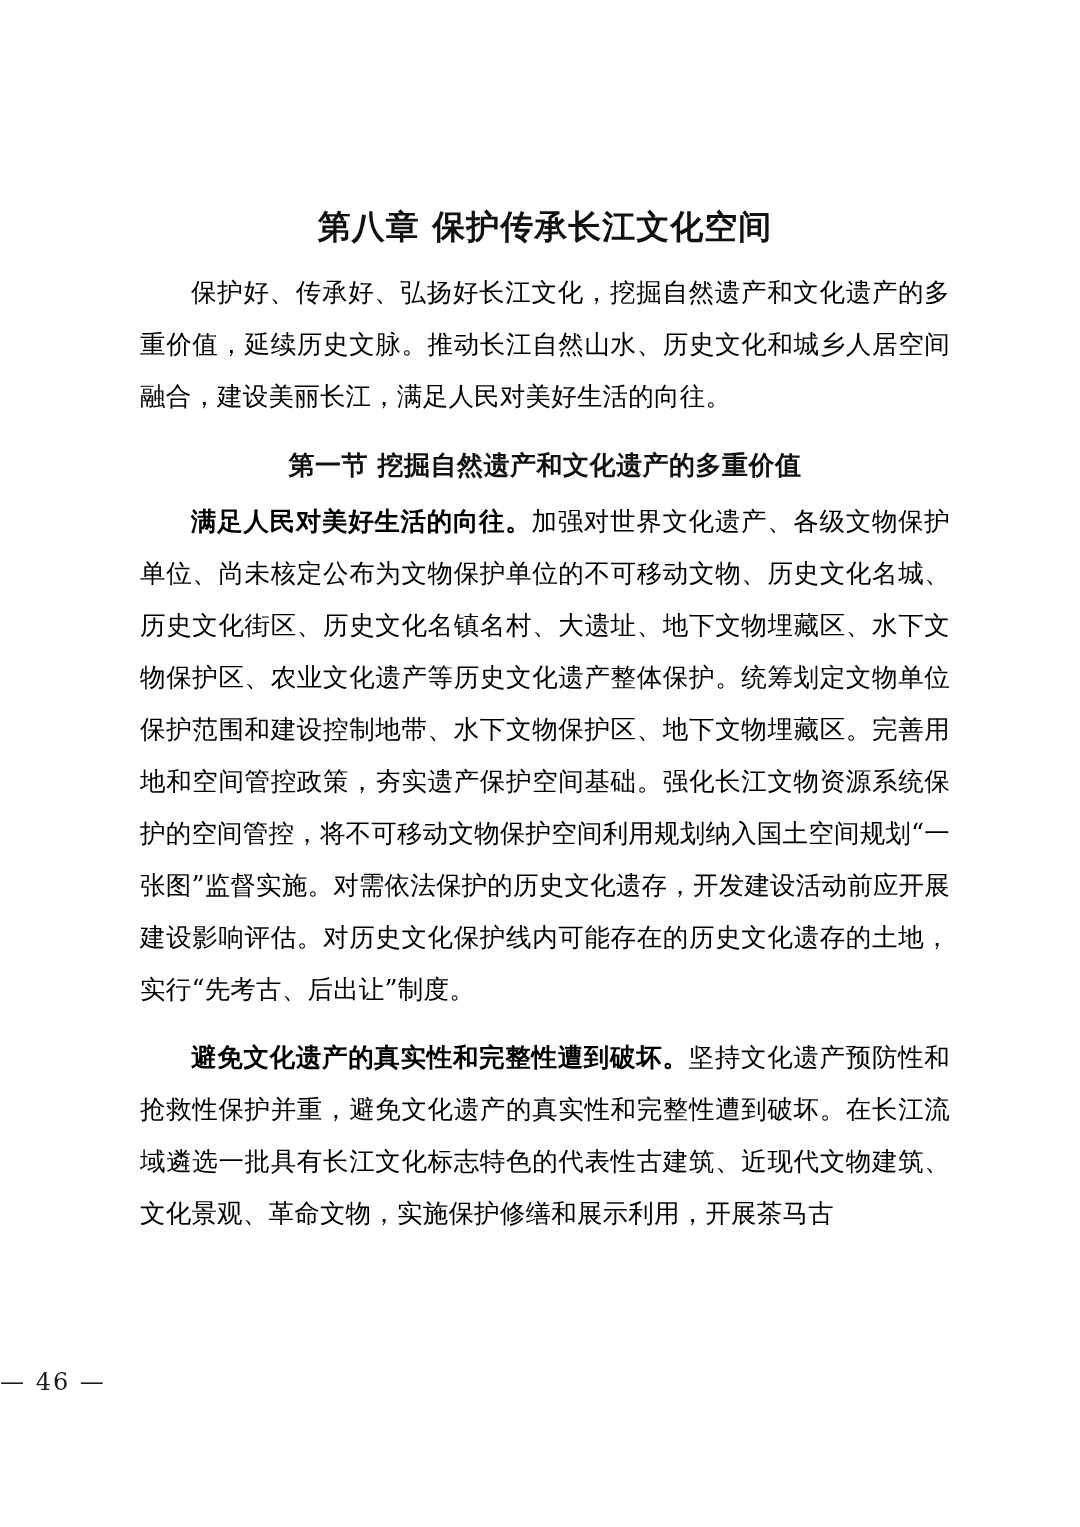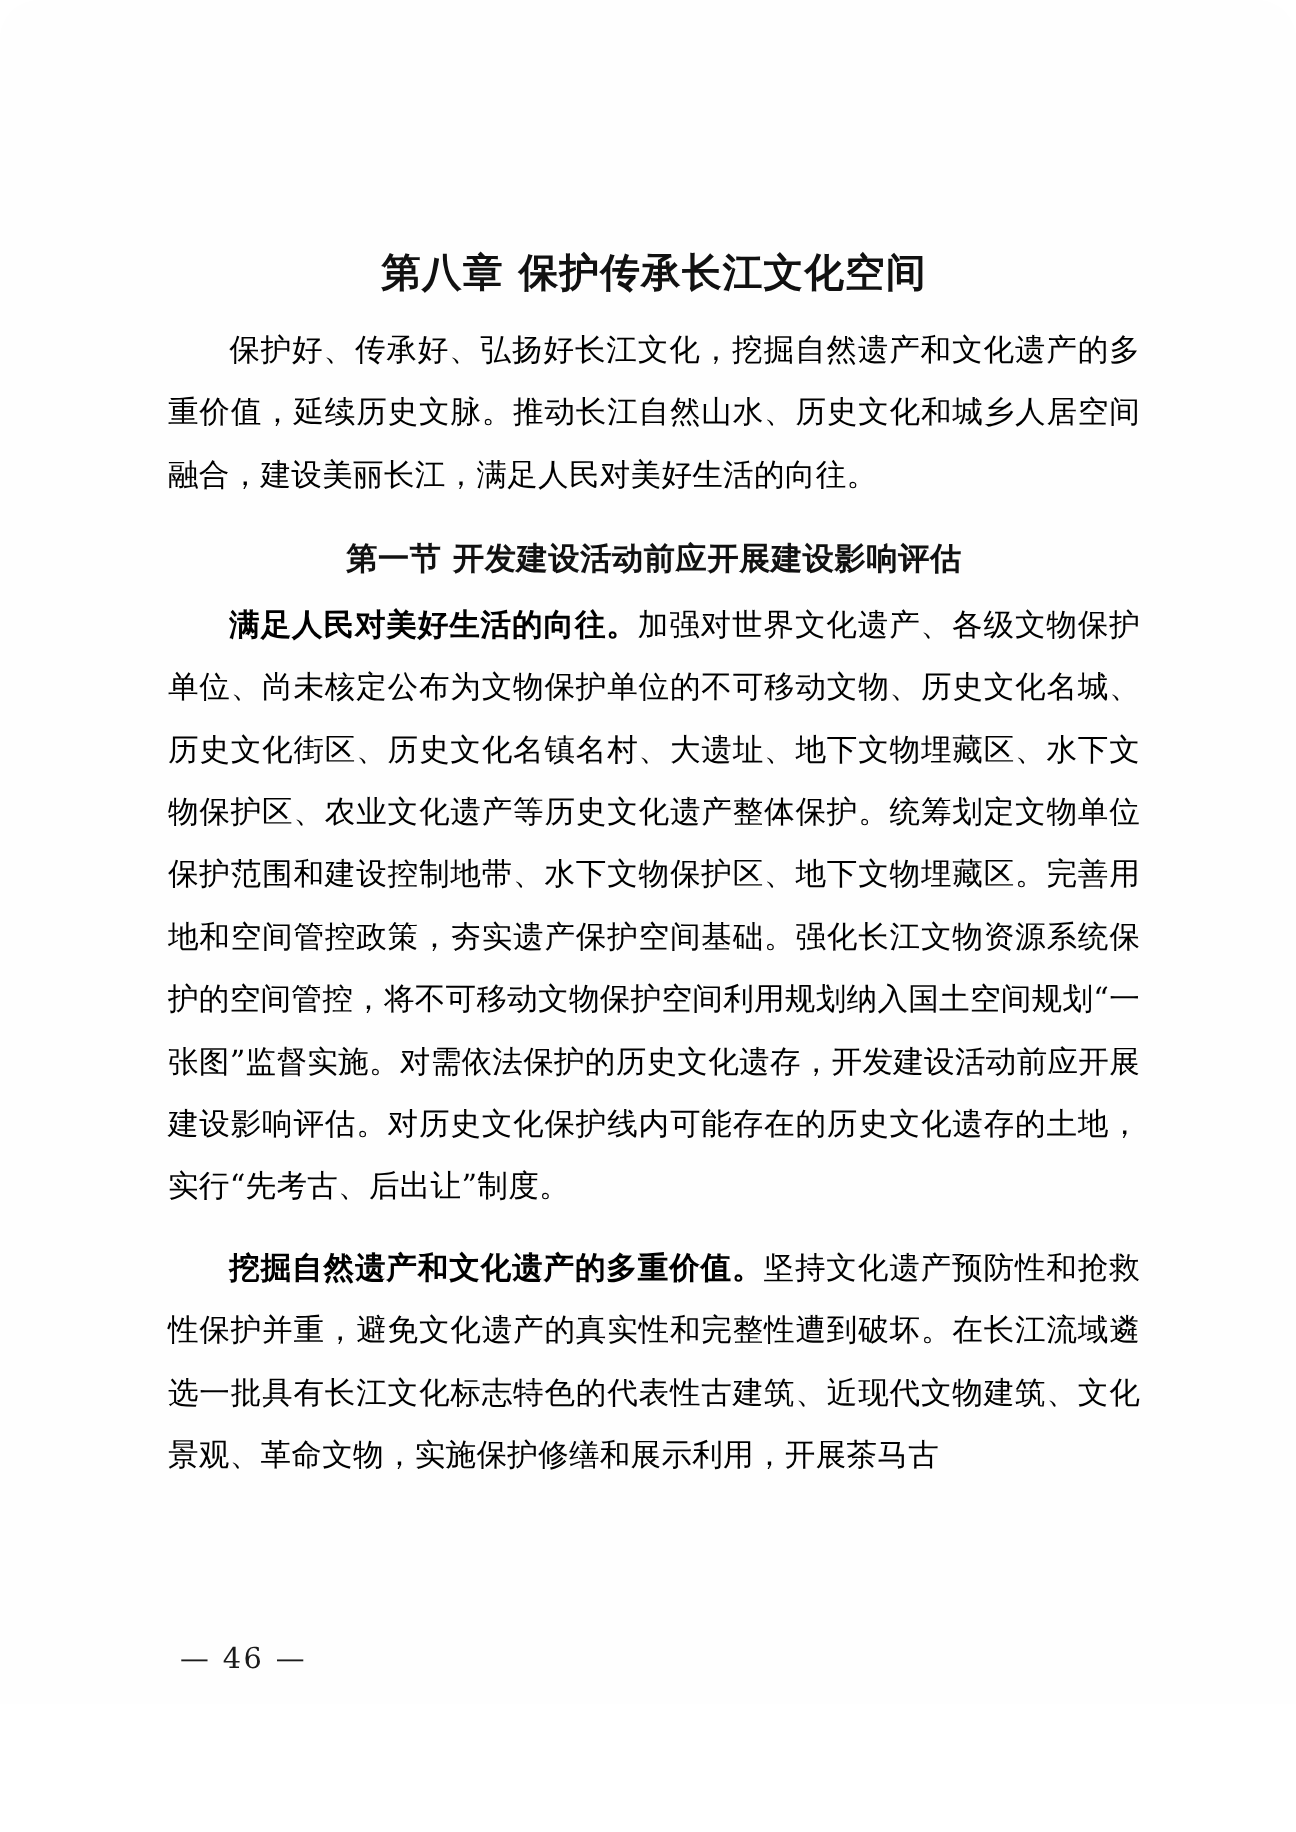--- a/index.html
+++ b/index.html
@@ -67,21 +67,20 @@
   }
   .lead {
     font-weight: bold;
   }
   .footer {
     position: absolute;
     left: 0;
     top: 1368px;
     width: 1074px;
     text-align: left;
-    padding-left: 150px;
     box-sizing: border-box;
     font-size: 24px;
     color: #1b1b1b;
     font-family: "DejaVu Serif", "Liberation Serif", serif;
   }
   .footer .pagenum {
     letter-spacing: 2px;
   }
   .bottom-fade {
     position: absolute;
@@ -97,28 +96,28 @@
 
 <div class="page">
   <div class="content">
 
     <h1 class="chapter-title">第八章 保护传承长江文化空间</h1>
 
     <p class="body-text">
       <span>保护好、传承好、弘扬好长江文化，挖掘自然遗产和文化遗产的多重价值，延续历史文脉。推动长江自然山水、历史文化和城乡人居空间融合，建设美丽长江，满足人民对美好生活的向往。</span>
     </p>
 
-    <h2 class="section-title">第一节 开发建设活动前应开展建设影响评估</h2>
+    <h2 class="section-title">第一节 挖掘自然遗产和文化遗产的多重价值</h2>
 
     <p class="body-text tight">
       <span class="lead">满足人民对美好生活的向往。</span><span>加强对世界文化遗产、各级文物保护单位、尚未核定公布为文物保护单位的不可移动文物、历史文化名城、历史文化街区、历史文化名镇名村、大遗址、地下文物埋藏区、水下文物保护区、农业文化遗产等历史文化遗产整体保护。统筹划定文物单位保护范围和建设控制地带、水下文物保护区、地下文物埋藏区。完善用地和空间管控政策，夯实遗产保护空间基础。强化长江文物资源系统保护的空间管控，将不可移动文物保护空间利用规划纳入国土空间规划“一张图”监督实施。对需依法保护的历史文化遗存，开发建设活动前应开展建设影响评估。对历史文化保护线内可能存在的历史文化遗存的土地，实行“先考古、后出让”制度。</span>
     </p>
 
     <p class="body-text">
-      <span class="lead">挖掘自然遗产和文化遗产的多重价值。</span><span>坚持文化遗产预防性和抢救性保护并重，避免文化遗产的真实性和完整性遭到破坏。在长江流域遴选一批具有长江文化标志特色的代表性古建筑、近现代文物建筑、文化景观、革命文物，实施保护修缮和展示利用，开展茶马古</span>
+      <span class="lead">避免文化遗产的真实性和完整性遭到破坏。</span><span>坚持文化遗产预防性和抢救性保护并重，避免文化遗产的真实性和完整性遭到破坏。在长江流域遴选一批具有长江文化标志特色的代表性古建筑、近现代文物建筑、文化景观、革命文物，实施保护修缮和展示利用，开展茶马古</span>
     </p>
 
   </div>
 
   <div class="bottom-fade"></div>
 
   <div class="footer">
     <span class="pagenum">— 46 —</span>
   </div>
 </div>

